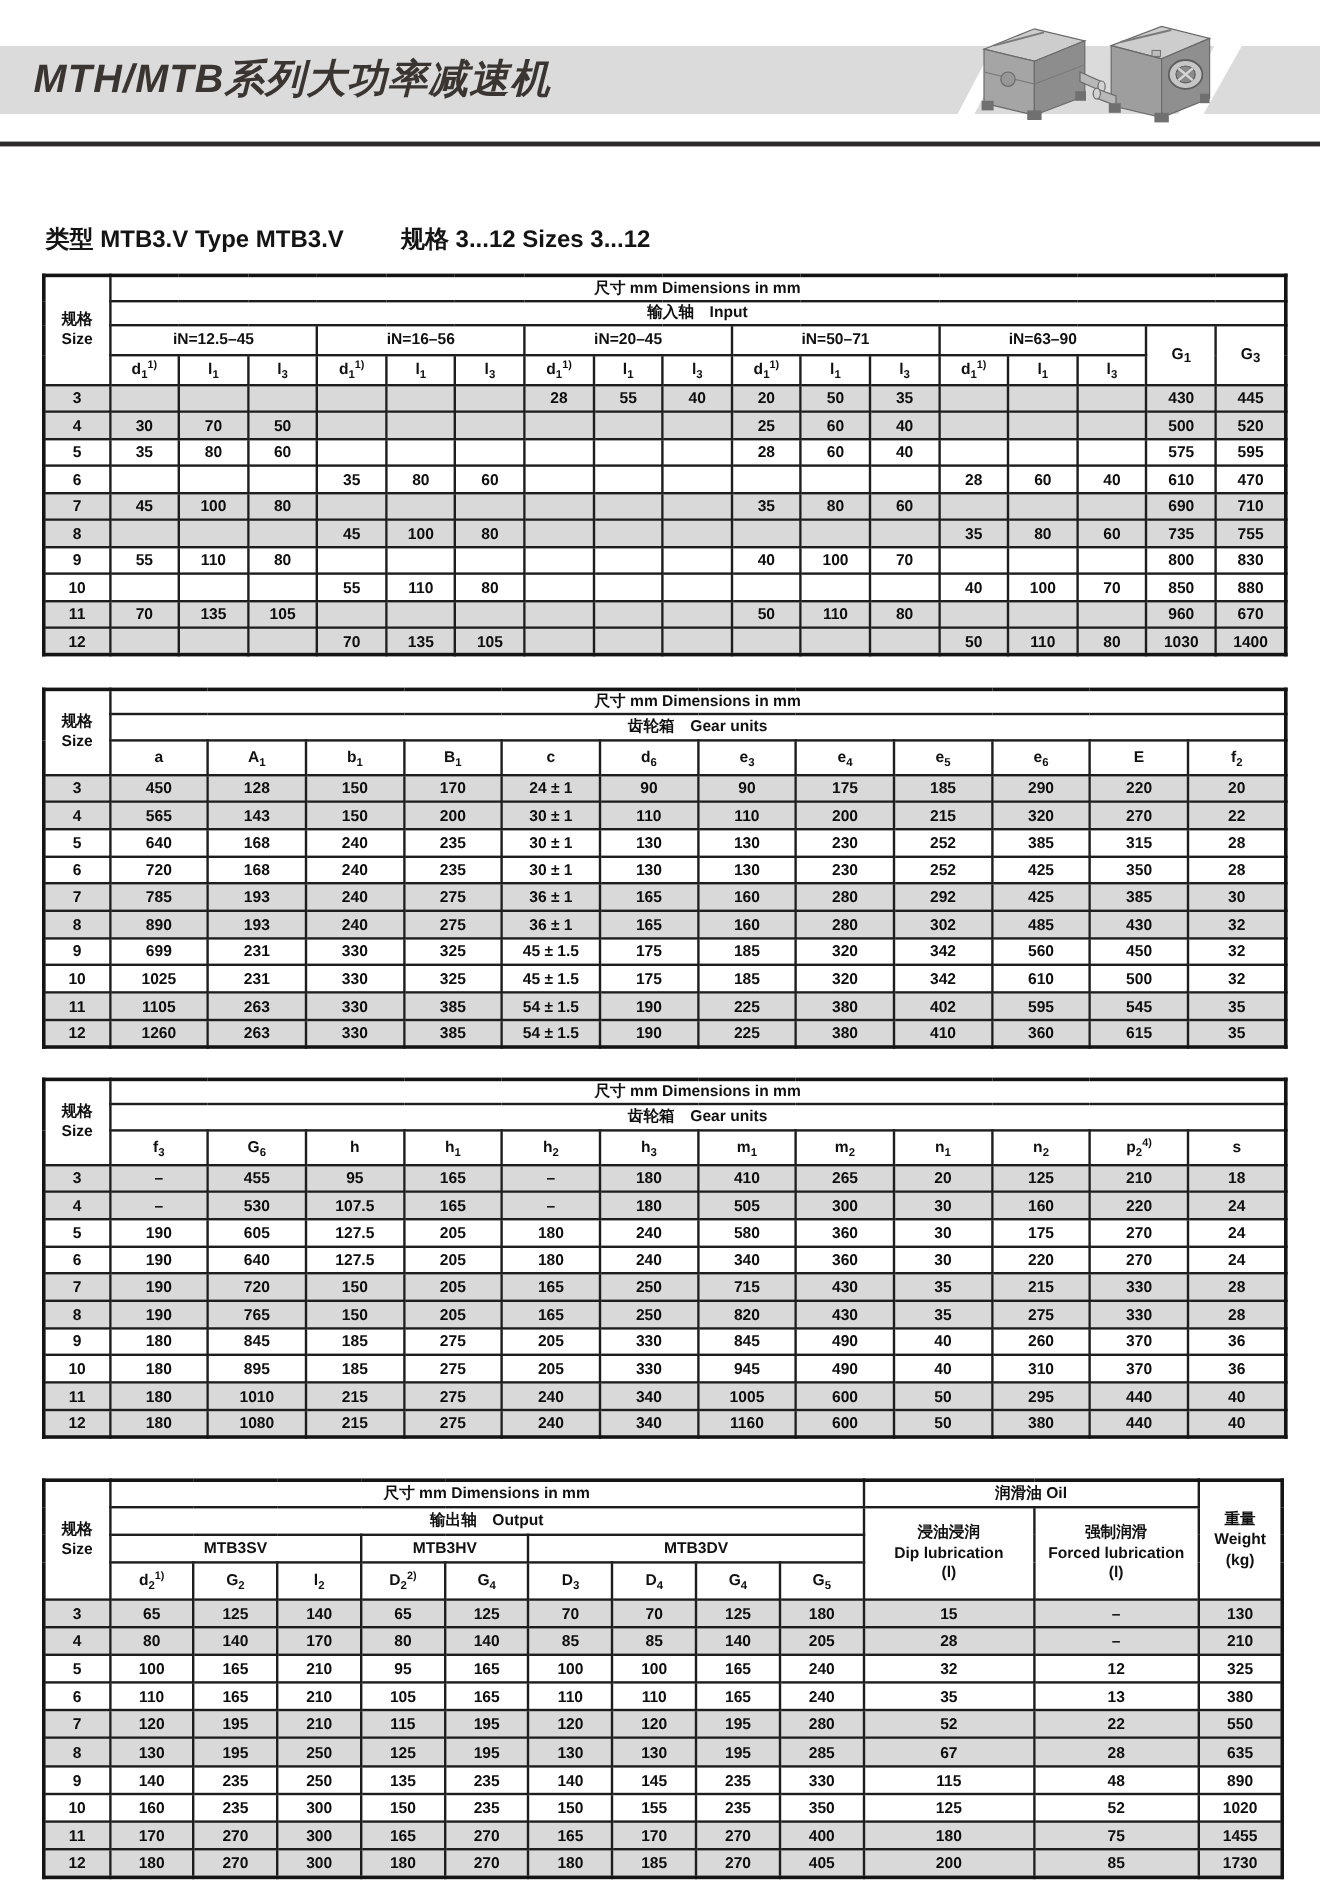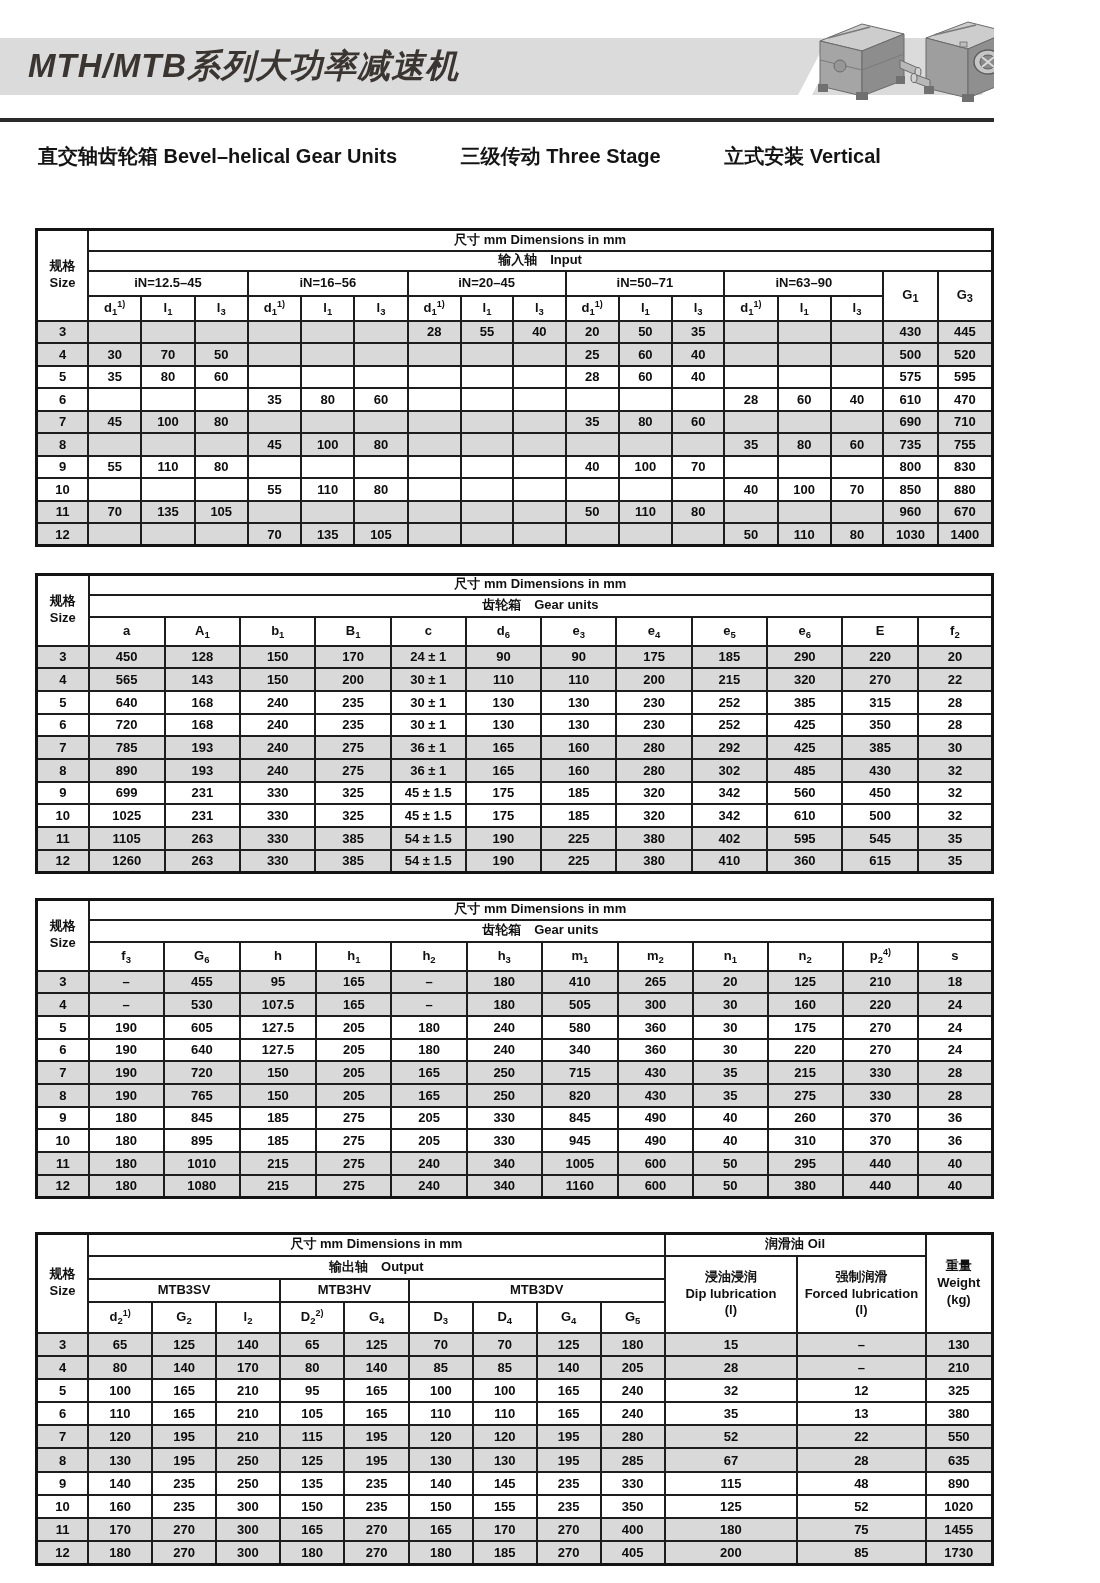--- a/index.html
+++ b/index.html
@@ -1,16 +1,16 @@
 <!DOCTYPE html>
 <html><head>
 <meta charset="utf-8">
 <style>
   html,body{margin:0;padding:0;background:#ffffff;}
-  .page{position:relative;width:994px;height:1583px;background:#ffffff;overflow:hidden;
+  .page{position:relative;width:1100px;height:1583px;background:#ffffff;overflow:hidden;
         font-family:"Liberation Sans","DejaVu Sans",sans-serif;color:#111;}
 
   
   .bar{position:absolute;top:38px;height:57px;background:#dbdbdb;z-index:1;}
   .bar-main{left:0;width:828px;clip-path:polygon(0 0,100% 0,calc(100% - 30px) 100%,0 100%);}
   .bar-mid{left:812px;width:200px;clip-path:polygon(30px 0,100% 0,calc(100% - 30px) 100%,0 100%);}
   .bar-end{left:1000px;width:100px;clip-path:polygon(35px 0,100% 0,100% 100%,3px 100%);}
   .banner-title{position:absolute;left:28px;top:44px;z-index:2;font-size:33px;font-weight:bold;
         font-style:italic;letter-spacing:1px;color:#3a3531;white-space:nowrap;}
   .gear-art{position:absolute;left:810px;top:8px;z-index:3;}
@@ -79,24 +79,23 @@
       <ellipse cx="104" cy="70" rx="3" ry="4.5" fill="#d2d2d2" stroke="#6a6a6a" stroke-width="1"></ellipse>
       <rect x="114" y="78" width="10" height="8" fill="#707070"></rect>
       <rect x="152" y="86" width="12" height="8" fill="#707070"></rect>
       <rect x="190" y="70" width="8" height="8" fill="#707070"></rect>
       <rect x="150" y="34" width="7" height="5" fill="#bdbdbd" stroke="#6a6a6a" stroke-width="0.8"></rect>
     </g>
   </svg>
 
   <div class="rule"></div>
 
-  <div class="intro-line line1">
-    <span class="seg">直交轴齿轮箱 Bevel–helical Gear Units</span>
-    <span class="seg">三级传动 Three Stage</span>
-    <span class="seg">立式安装 Vertical</span>
+  <div class="intro-line line2">
+    <span class="seg">类型 MTB3.V Type MTB3.V</span>
+    <span class="seg">规格 3...12 Sizes 3...12</span>
   </div>
 
   <div class="table-slot slot-0">
       <table class="dim">
         <colgroup>
           <col style="width: 55px;">
           <col style="width: 57.6px;">
           <col style="width: 57.6px;">
           <col style="width: 57.6px;">
           <col style="width: 57.6px;">

